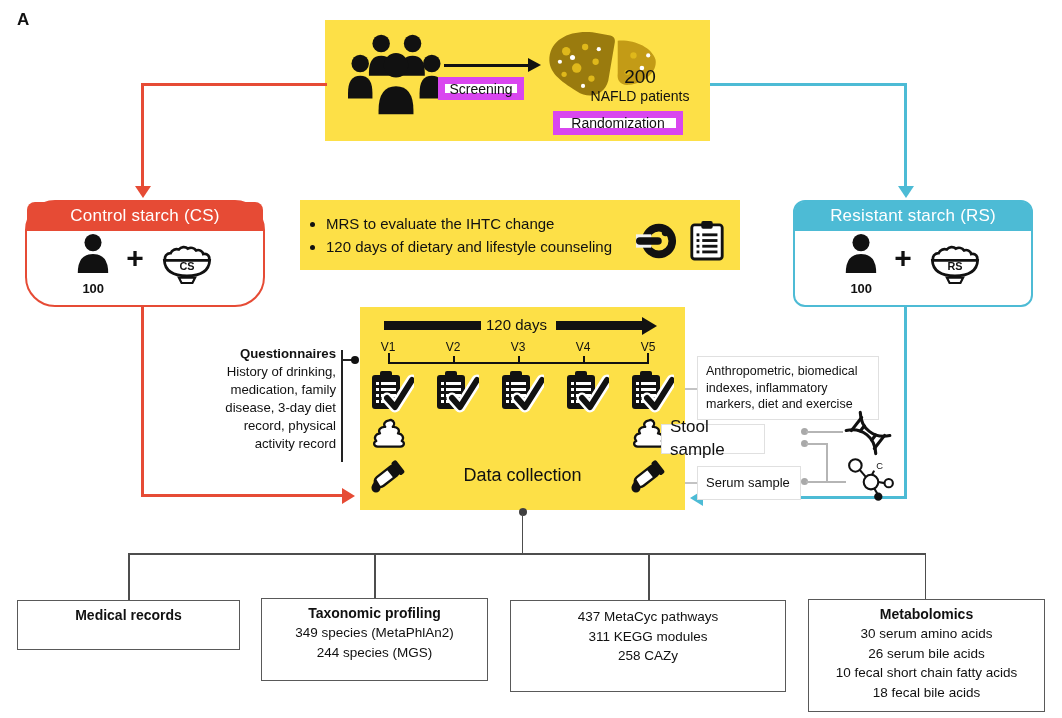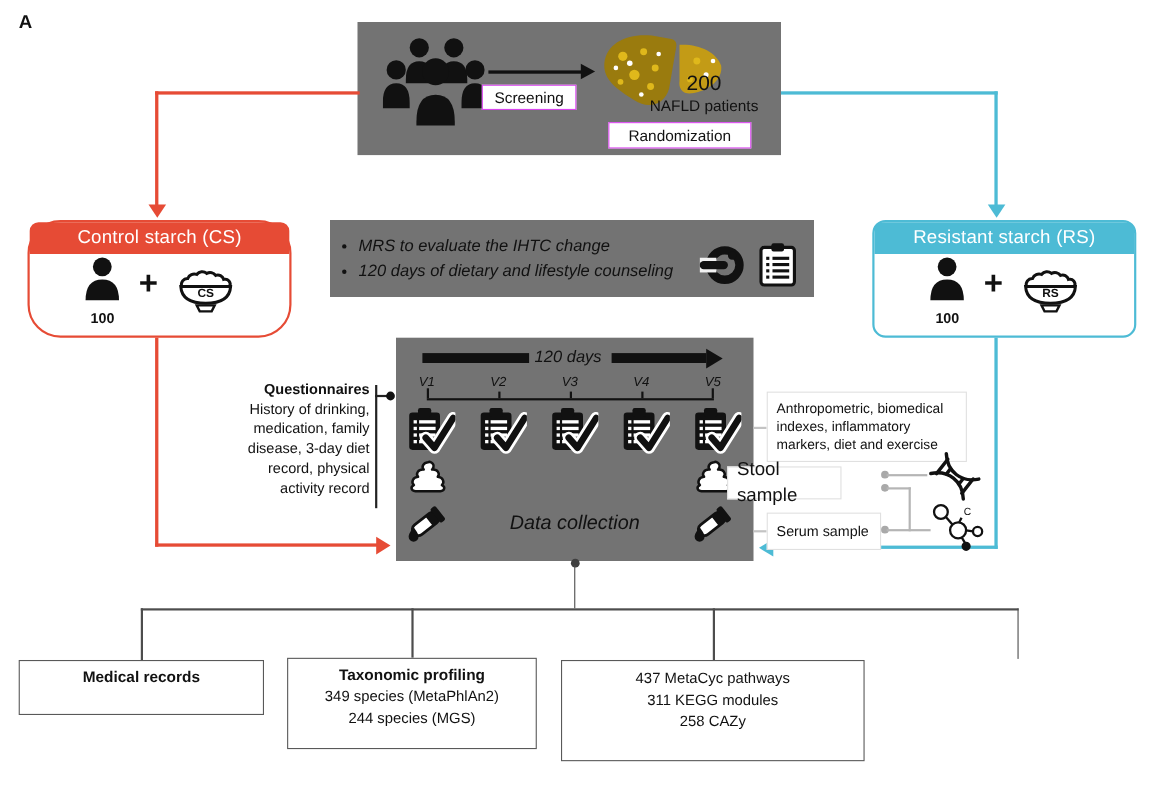--- a/index.html
+++ b/index.html
@@ -1,31 +1,31 @@
 <!DOCTYPE html>
 <html><head>
 <meta charset="utf-8">
 <style>
   html,body{margin:0;padding:0;background:#fff;}
   .canvas{position:relative;width:1062px;height:718px;background:#fff;overflow:hidden;
           font-family:"Liberation Sans",sans-serif;color:#111;}
   .abs{position:absolute;}
-  .panel{background:#737373;font-style:italic;}
+  .panel{background:#fde047;}
   .hline,.vline{background:#111;}
   .grayline{background:#4d4d4d;}
   .softline{background:#c3c3c3;}
   .dot{border-radius:50%;background:#3f3f3f;}
   .softdot{border-radius:50%;background:#a9a9a9;}
   .group-box{border:2.5px solid;border-radius:12px;background:#fff;box-sizing:border-box;}
   .group-head{color:#fff;text-align:center;font-size:17px;padding:4px 0 5px;
               border-radius:8px 8px 0 0;letter-spacing:.2px;}
   .group-body{display:flex;align-items:center;justify-content:center;gap:14px;height:66px;}
   .plus{font-size:30px;font-weight:bold;line-height:1;margin-top:-12px;}
   .count{font-size:13px;font-weight:bold;text-align:center;margin-top:1px;}
-  .whitebox{border:1px solid #d946ef;background:#fff;text-align:center;font-size:14px;
+  .whitebox{border:7px solid #d946ef;background:#fff;text-align:center;font-size:14px;
             display:flex;align-items:center;justify-content:center;box-sizing:border-box;}
   .labelbox{border:1px solid #e0e0e0;background:#fff;font-size:12.5px;line-height:1.35;
             box-sizing:border-box;display:flex;align-items:center;}
   .result-box{border:1.5px solid #595959;background:#fff;text-align:center;box-sizing:border-box;
               padding-top:6px;}
   .result-title{font-weight:bold;font-size:14px;margin-bottom:2px;}
   .result-line{font-size:13.5px;line-height:1.45;}
   .bullets{margin:0;padding-left:26px;font-size:15px;line-height:1.5;}
   .vlabel{font-size:12px;position:absolute;transform:translateX(-50%);}
   .tick{position:absolute;width:1.5px;background:#111;}
@@ -294,20 +294,27 @@
     <div class="result-line">349 species (MetaPhlAn2)</div>
     <div class="result-line">244  species (MGS)</div>
   </div>
 
   <div class="abs result-box" style="left:510px;top:600px;width:276px;height:92px;">
     <div class="result-line">437 MetaCyc pathways</div>
     <div class="result-line">311 KEGG modules</div>
     <div class="result-line">258 CAZy</div>
   </div>
 
+  <div class="abs result-box" style="left:808px;top:599px;width:237px;height:113px;">
+    <div class="result-title">Metabolomics</div>
+    <div class="result-line">30 serum amino acids</div>
+    <div class="result-line">26 serum bile acids</div>
+    <div class="result-line">10 fecal short chain fatty acids</div>
+    <div class="result-line">18 fecal bile acids</div>
+  </div>
 
   <svg width="0" height="0" style="position:absolute;">
     <defs>
       <g id="clipcheck">
         <rect x="4" y="6" width="28" height="34" rx="3" fill="#111"></rect>
         <rect x="12" y="2" width="12" height="8" rx="2" fill="#111"></rect>
         <g fill="#fff">
           <rect x="8" y="13" width="3" height="3"></rect>
             <rect x="13" y="13" width="15" height="3"></rect>
           <rect x="8" y="19" width="3" height="3"></rect>

